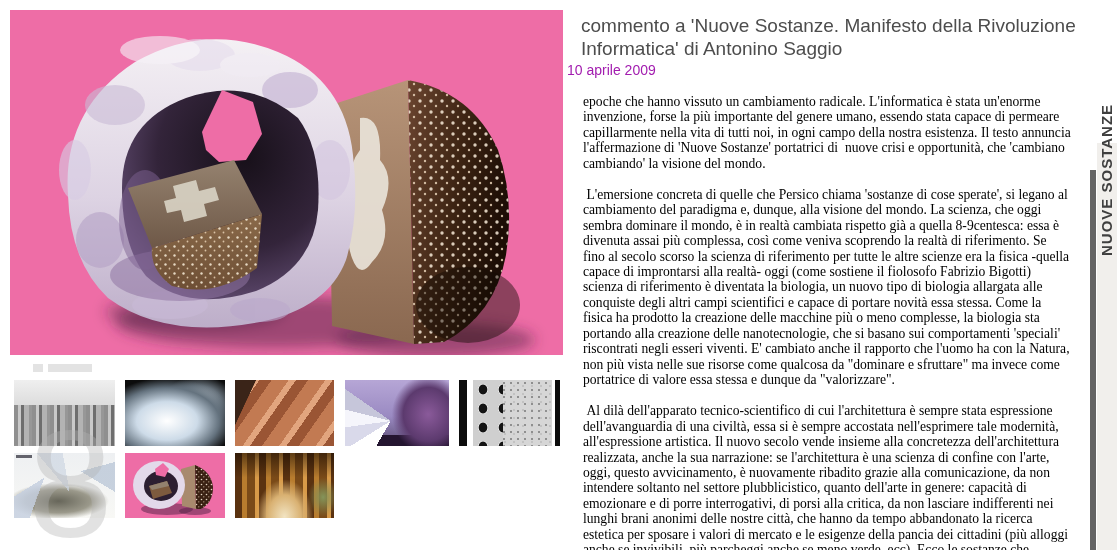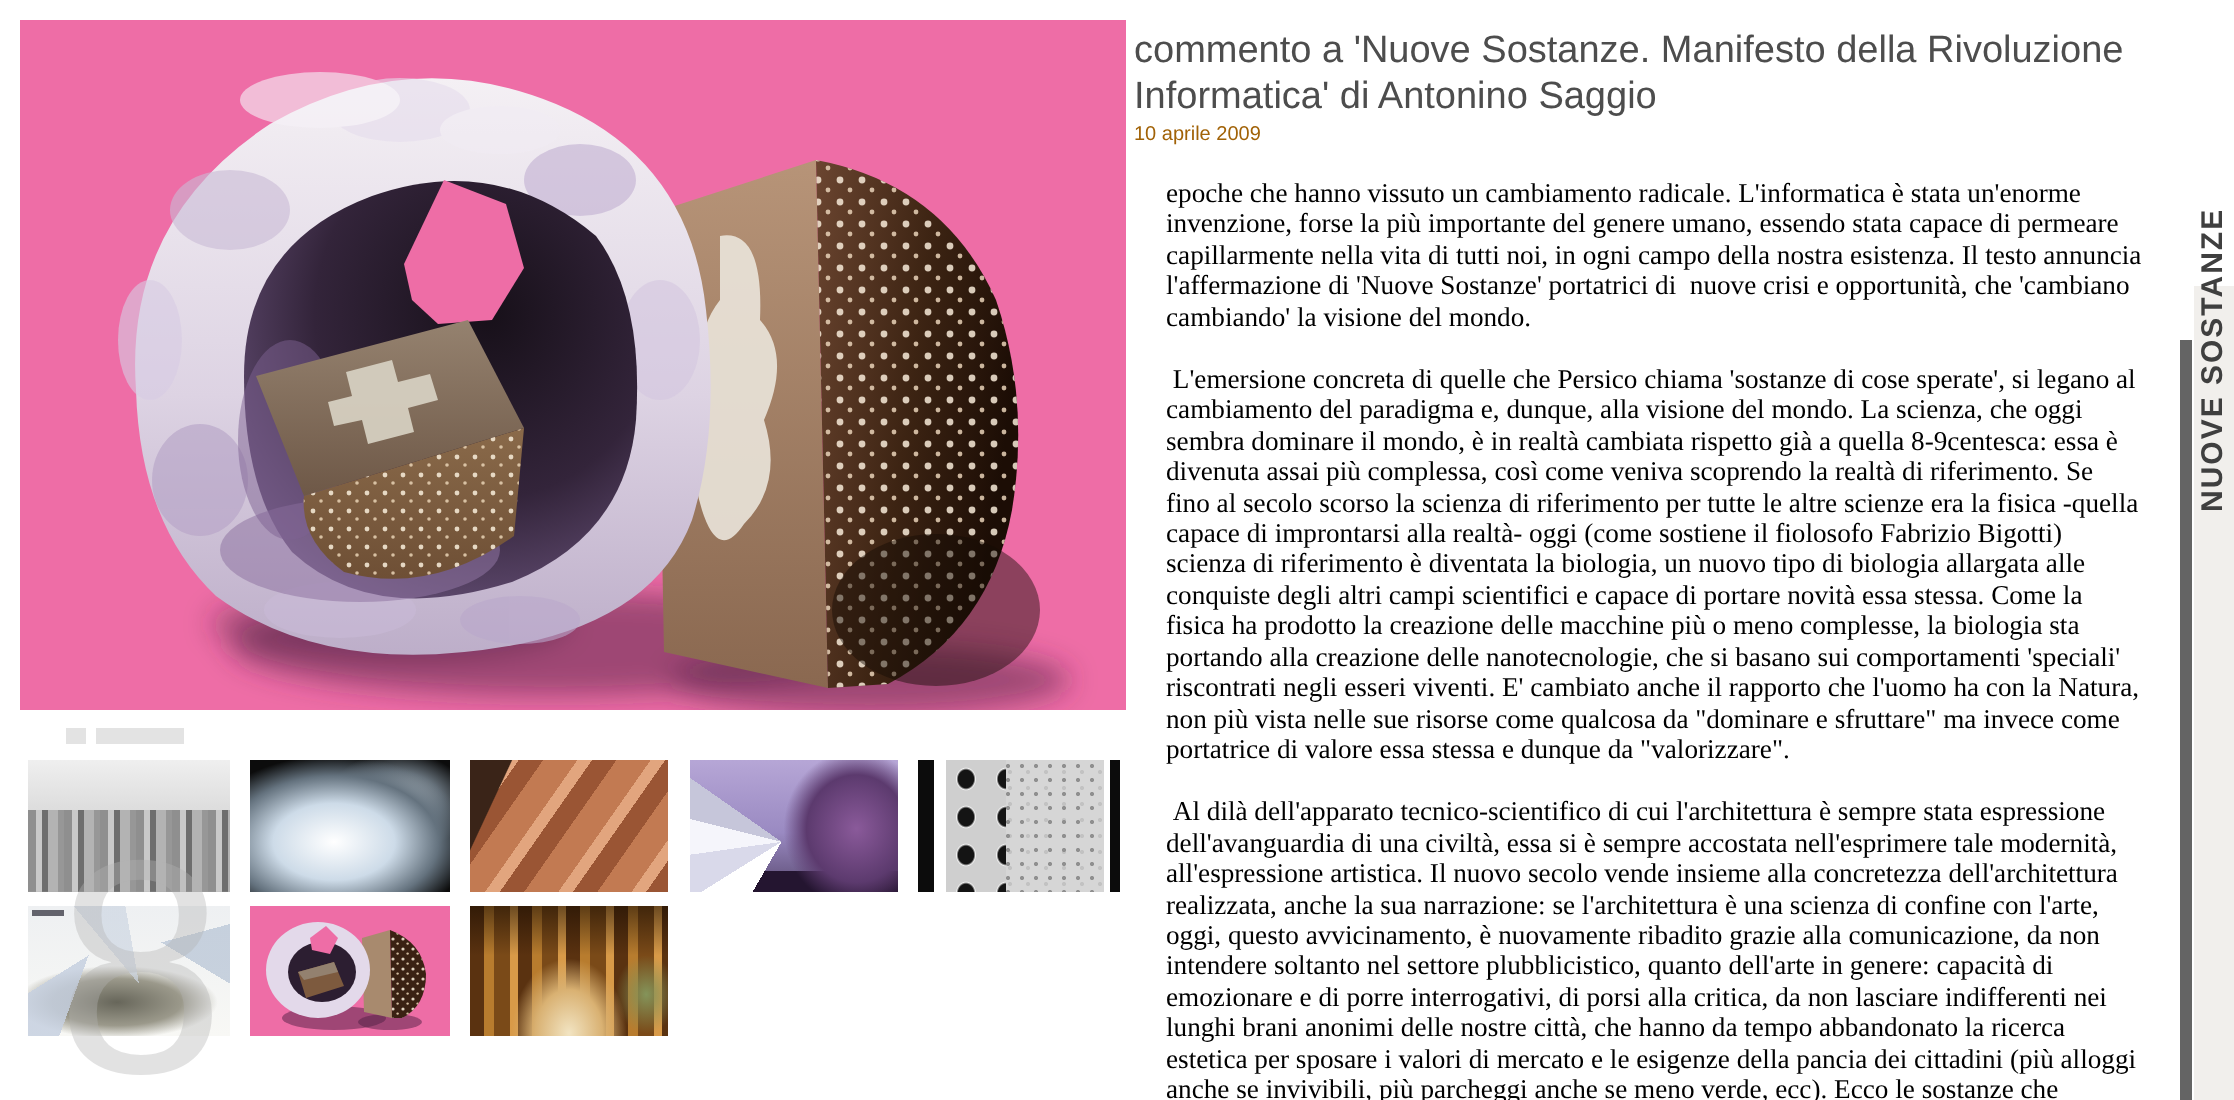--- a/index.html
+++ b/index.html
@@ -60,22 +60,22 @@
       radial-gradient(40px 52px at 50% 98%,#f2e4c2 0%,#d9b172 42%,rgba(0,0,0,0) 72%),
       radial-gradient(22px 28px at 89% 68%,#84945a 0%,rgba(0,0,0,0) 70%),
       repeating-linear-gradient(90deg,#5a3210 0 7px,#b87c2e 7px 12px,#7a4a18 12px 20px,#d89a48 20px 24px),#6b3c14;}
 
   
   #watermark{position:absolute;left:28px;top:408px;font-size:152px;line-height:1;
       font-family:"Liberation Sans",sans-serif;color:rgba(178,178,178,.38);z-index:5;pointer-events:none;}
 
   
   #col{position:absolute;left:567px;top:0;width:520px;}
-  #title{margin:14px 0 0 0;font-size:19px;line-height:23px;font-weight:400;color:#4d4d4d;}
-  #date{margin:2px 0 0 0;font-size:10px;color:#a16207;}
+  #title{margin:14px 0 0 14px;font-size:19px;line-height:23px;font-weight:400;color:#4d4d4d;}
+  #date{margin:2px 0 0 0;font-size:14px;color:#a21caf;}
   #bodytext{margin:11px 0 0 0;font-family:"Liberation Serif",serif;font-size:13.6px;
       line-height:15.4px;color:#000;}
   #bodytext p{margin:16px;white-space:pre-wrap;}
 
   
   #rail-track{position:absolute;right:0;top:143px;width:20px;height:407px;background:#f1efec;z-index:1;}
   #rail-thumb{position:absolute;right:21px;top:170px;width:6px;height:380px;background:#646464;z-index:2;}
   #vtitle{position:absolute;right:2px;top:6px;height:250px;z-index:3;
       writing-mode:vertical-rl;transform:rotate(180deg);
       font-size:15px;font-weight:bold;color:#3f3f3f;letter-spacing:1px;white-space:nowrap;}

